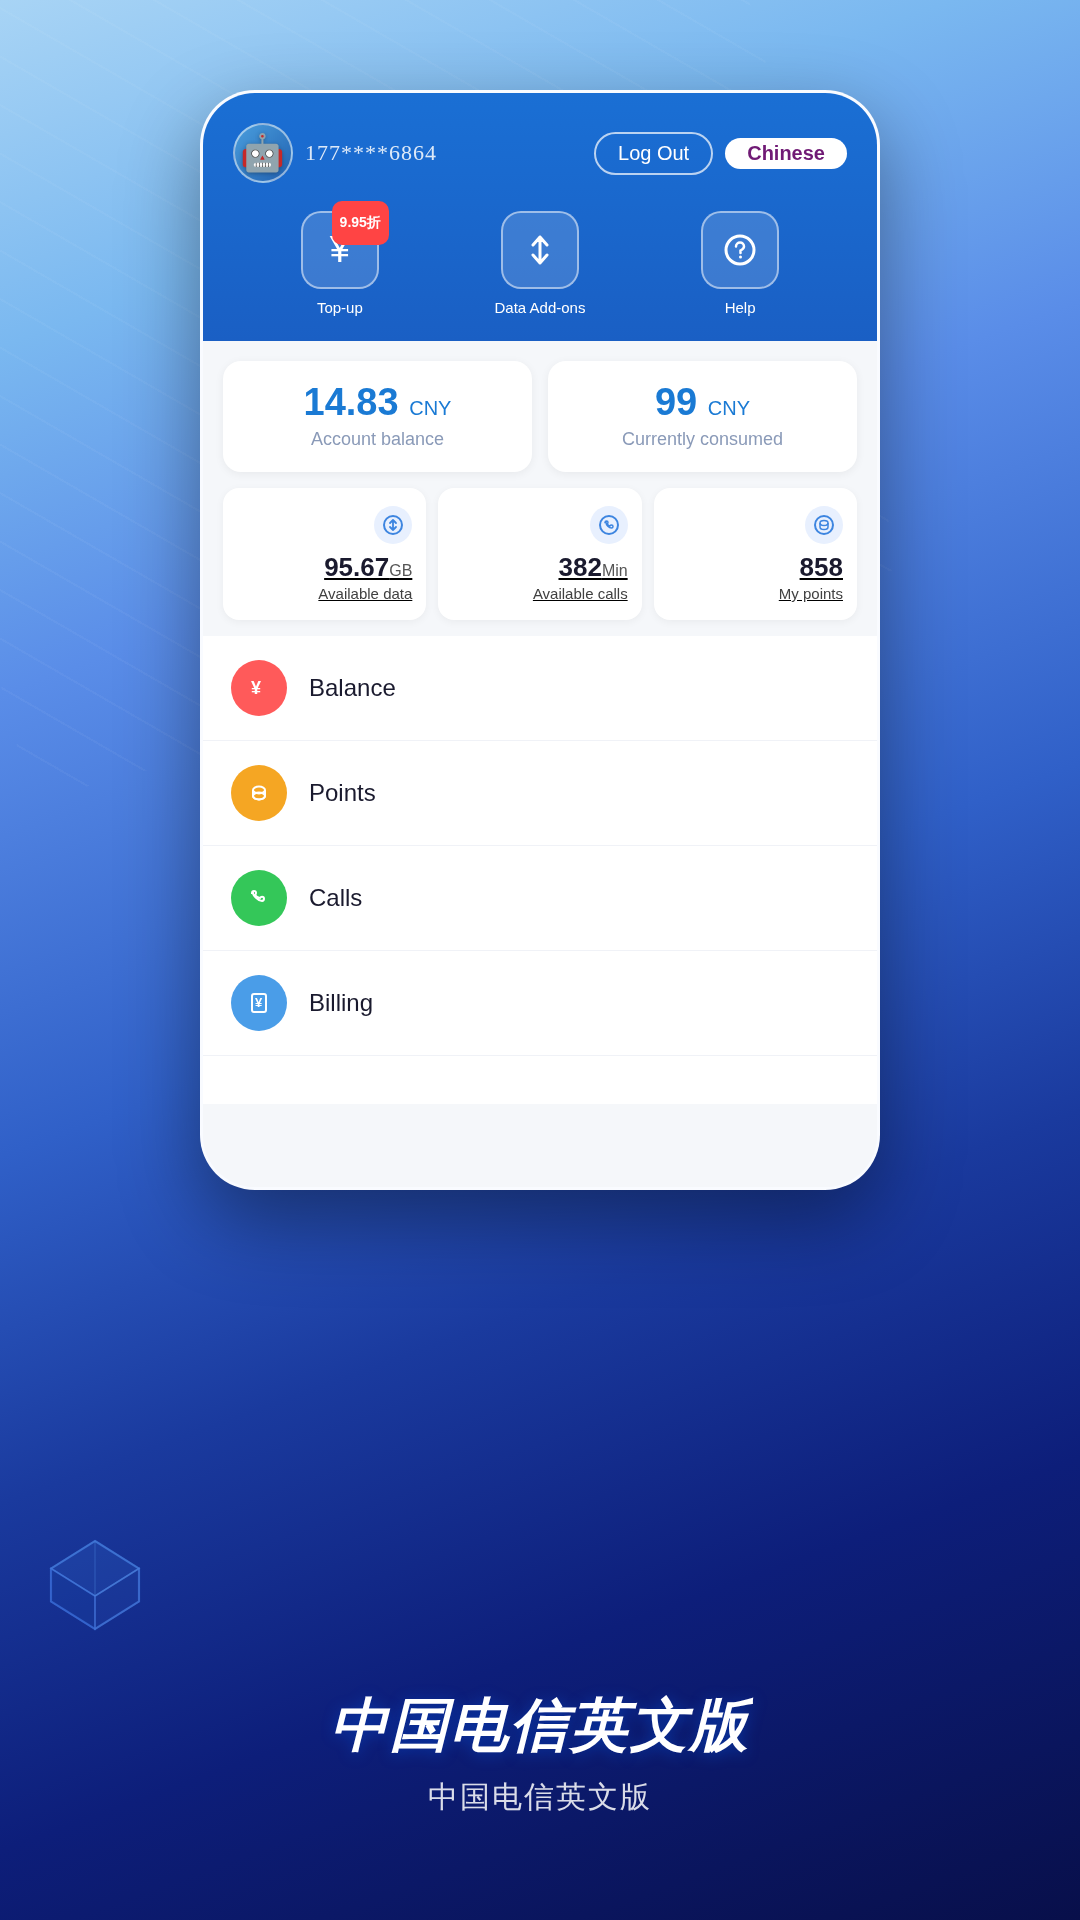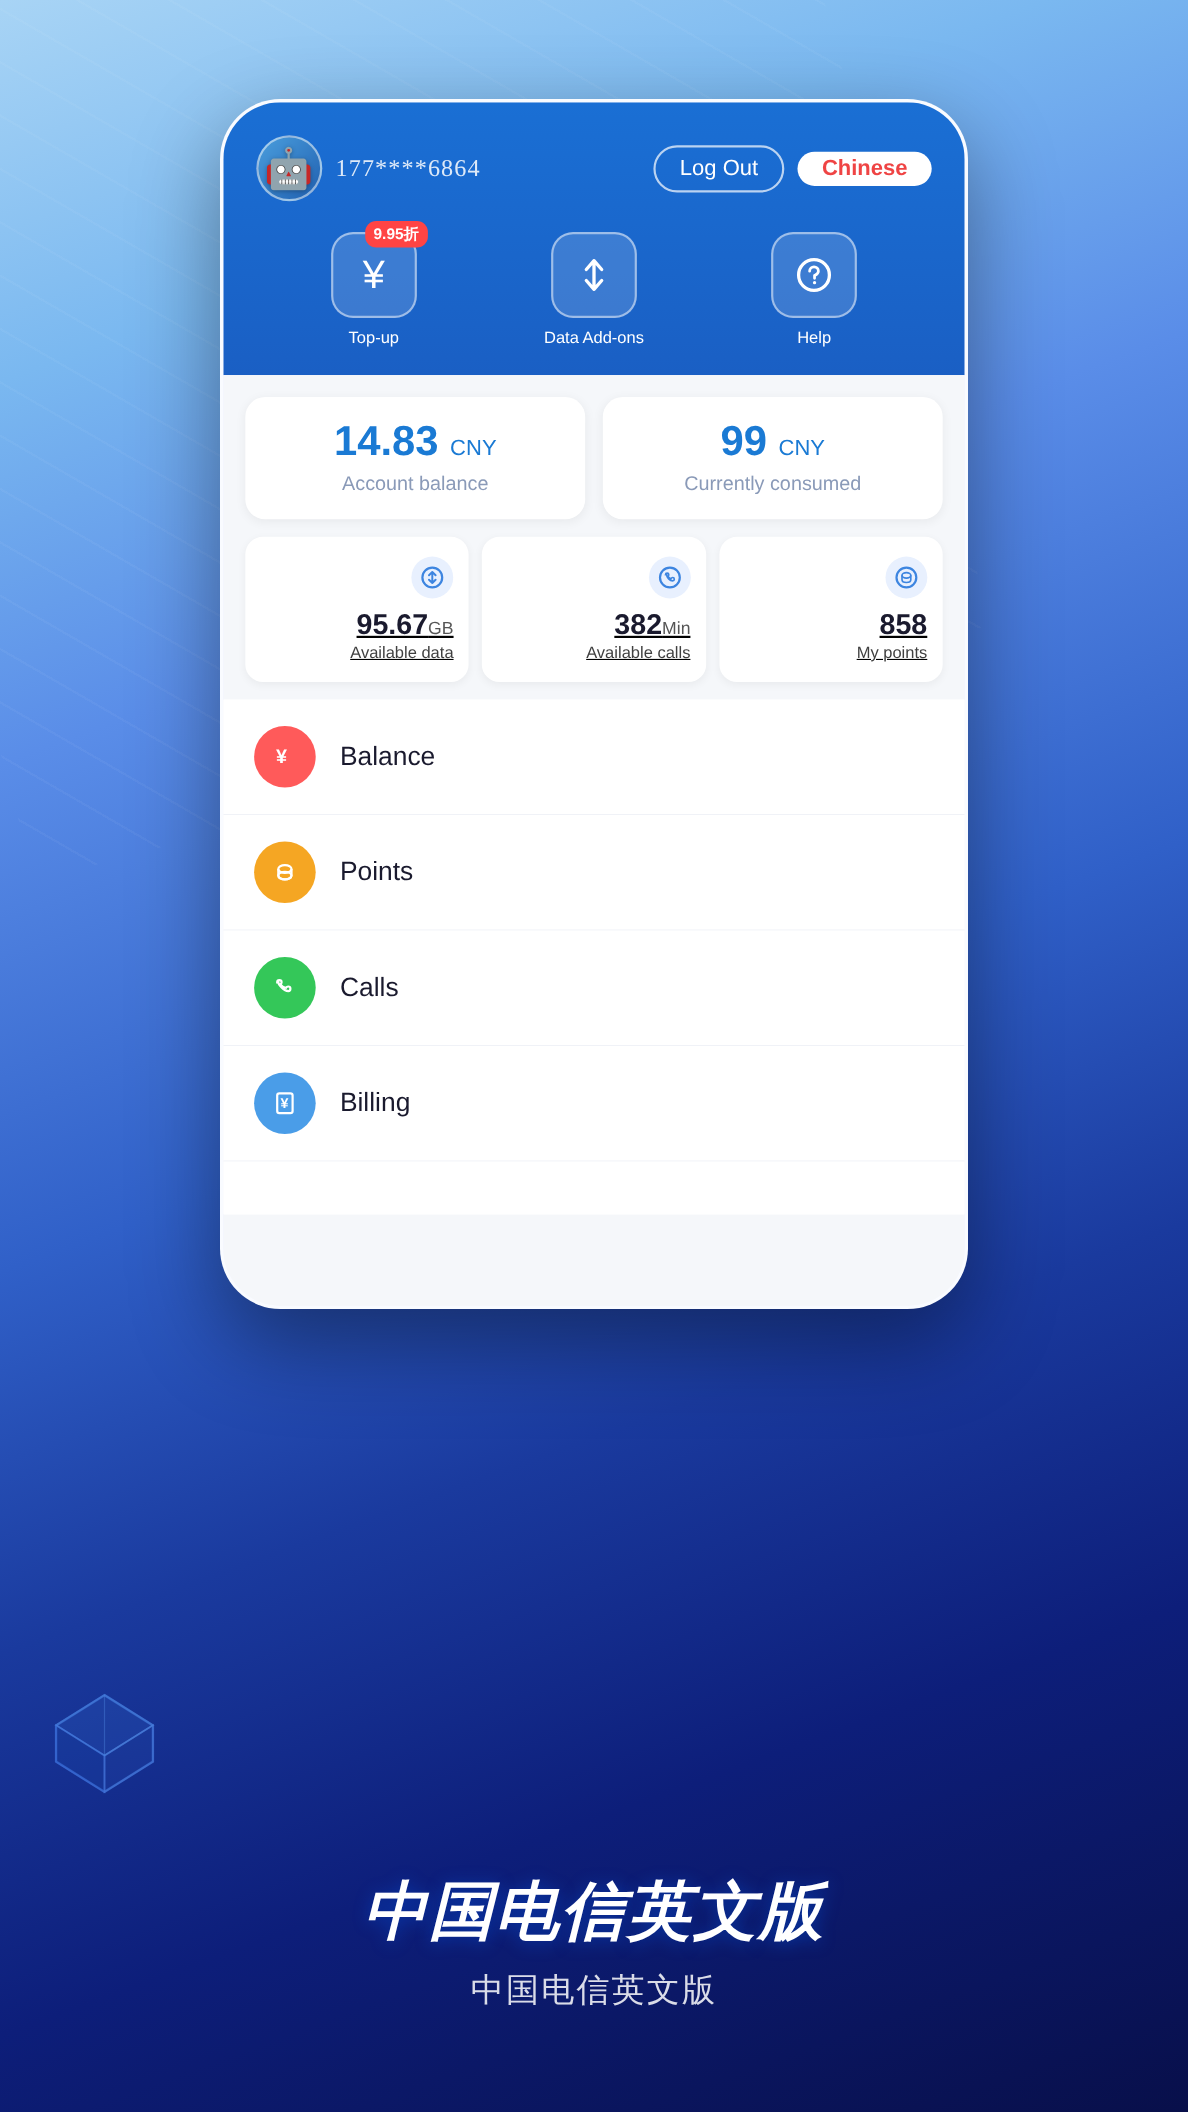--- a/index.html
+++ b/index.html
@@ -113,21 +113,21 @@
       color: white;
       padding: 8px 22px;
       border-radius: 25px;
       font-size: 20px;
       cursor: pointer;
     }
 
     .btn-chinese {
       background: white;
       border: none;
-      color: #ef4444;
+      color: #701a75;
       padding: 4px 22px;
       border-radius: 25px;
       font-size: 20px;
       font-weight: 600;
       cursor: pointer;
     }
 
     
     .quick-actions {
       display: flex;
@@ -161,21 +161,21 @@
       color: white;
     }
 
     .discount-badge {
       position: absolute;
       top: -12px;
       right: -12px;
       background: #ff4444;
       color: white;
       font-size: 14px;
-      padding: 3px 8px;
+      padding: 13px 8px;
       border-radius: 10px;
       font-weight: bold;
       white-space: nowrap;
     }
 
     .action-label {
       color: white;
       font-size: 15px;
     }
 
@@ -314,21 +314,21 @@
 
     .menu-label {
       font-size: 24px;
       color: #1a1a2e;
       font-weight: 500;
     }
 
     
     .bottom-text {
       position: absolute;
-      bottom: 90px;
+      bottom: 102px;
       left: 0;
       right: 0;
       text-align: center;
     }
 
     .bottom-title {
       font-size: 58px;
       font-weight: 900;
       color: white;
       font-style: italic;

